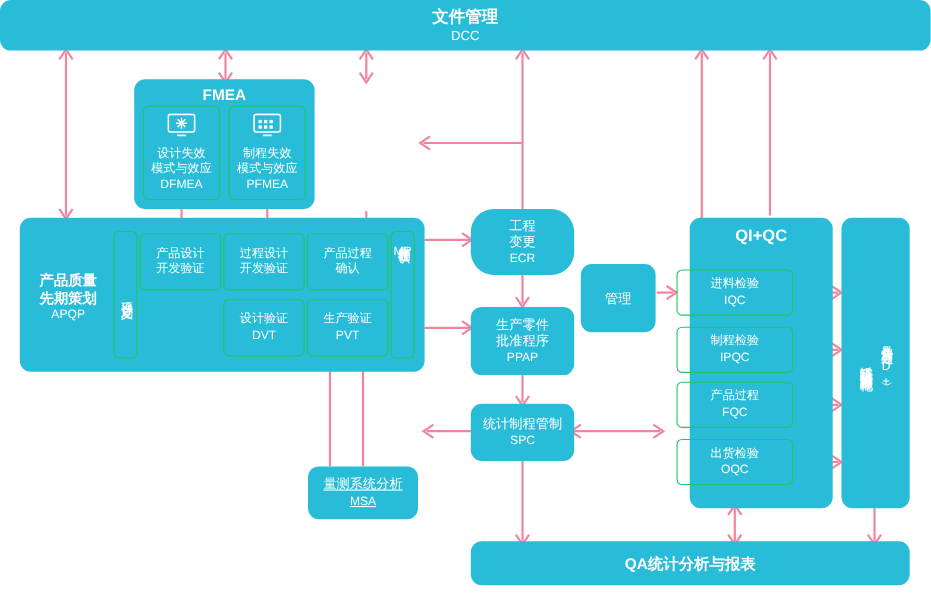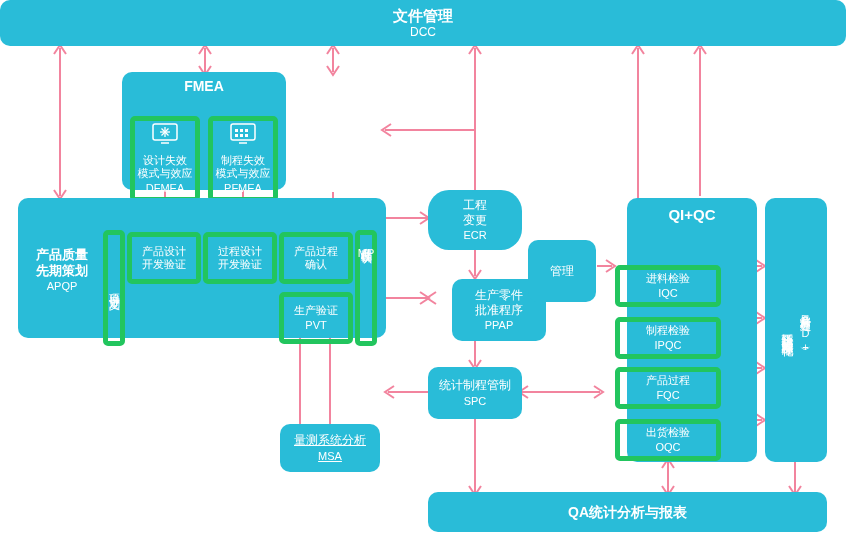--- a/index.html
+++ b/index.html
@@ -6,21 +6,21 @@
   body{
     width:846px;height:544px;position:relative;overflow:hidden;
     background:#ffffff;
     font-family:"Liberation Sans","DejaVu Sans",sans-serif;
     color:#ffffff;
   }
   #stage{position:absolute;left:0;top:0;width:846px;height:544px;}
   .box{position:absolute;box-sizing:border-box;display:flex;flex-direction:column;
        align-items:center;justify-content:center;text-align:center;line-height:1.18;}
   .cyanRound{background:#29bcd8;border-radius:10px;}
-  .outline{background:transparent;border:5px solid #22c55e;border-radius:5px;margin-top:20px;}
+  .outline{background:transparent;border:1px solid #22c55e;border-radius:5px;}
   .t11{font-size:11px;}
   .t12{font-size:12px;}
   .t13{font-size:13px;}
   .t14{font-size:14px;}
   .t15{font-size:15px;}
   .b{font-weight:bold;}
   svg.lines{position:absolute;left:0;top:0;width:846px;height:544px;pointer-events:none;}
   .vert{writing-mode:vertical-rl;text-orientation:upright;letter-spacing:1px;}
   .icon{display:block;margin-bottom:4px;}
   .sub{font-size:11px;margin-top:2px;}
@@ -175,36 +175,40 @@
   </div>
   <div class="box outline" style="left:203px;top:212px;width:74px;height:52px;">
     <div class="t11">过程设计</div>
     <div class="t11">开发验证</div>
   </div>
   <div class="box outline" style="left:279px;top:212px;width:74px;height:52px;">
     <div class="t11">产品过程</div>
     <div class="t11">确认</div>
   </div>
 
+  <div class="box outline" style="left:203px;top:272px;width:74px;height:52px;">
+    <div class="t11">设计验证</div>
+    <div class="t11 sub">DVT</div>
+  </div>
   <div class="box outline" style="left:279px;top:272px;width:74px;height:52px;">
     <div class="t11">生产验证</div>
     <div class="t11 sub">PVT</div>
   </div>
 
   <div class="box outline" style="left:355px;top:210px;width:22px;height:116px;justify-content:flex-start;padding-top:4px;">
     <span class="vert t11">产品过程确认</span>
     <span class="t11" style="margin-top:2px;">MP</span>
   </div>
 
   <div class="box cyanRound" style="left:428px;top:190px;width:94px;height:60px;border-radius:21px;">
     <div class="t12">工程</div>
     <div class="t12">变更</div>
     <div class="t12 sub">ECR</div>
   </div>
-  <div class="box cyanRound" style="left:452px;top:279px;width:94px;height:62px;text-align:right;">
+  <div class="box cyanRound" style="left:428px;top:279px;width:94px;height:62px;text-align:right;">
     <div class="t12">生产零件</div>
     <div class="t12">批准程序</div>
     <div class="t12 sub">PPAP</div>
   </div>
   <div class="box cyanRound" style="left:428px;top:367px;width:94px;height:52px;">
     <div class="t12">统计制程管制</div>
     <div class="t12 sub">SPC</div>
   </div>
 
   <div class="box cyanRound" style="left:280px;top:424px;width:100px;height:48px;text-decoration:underline;">

